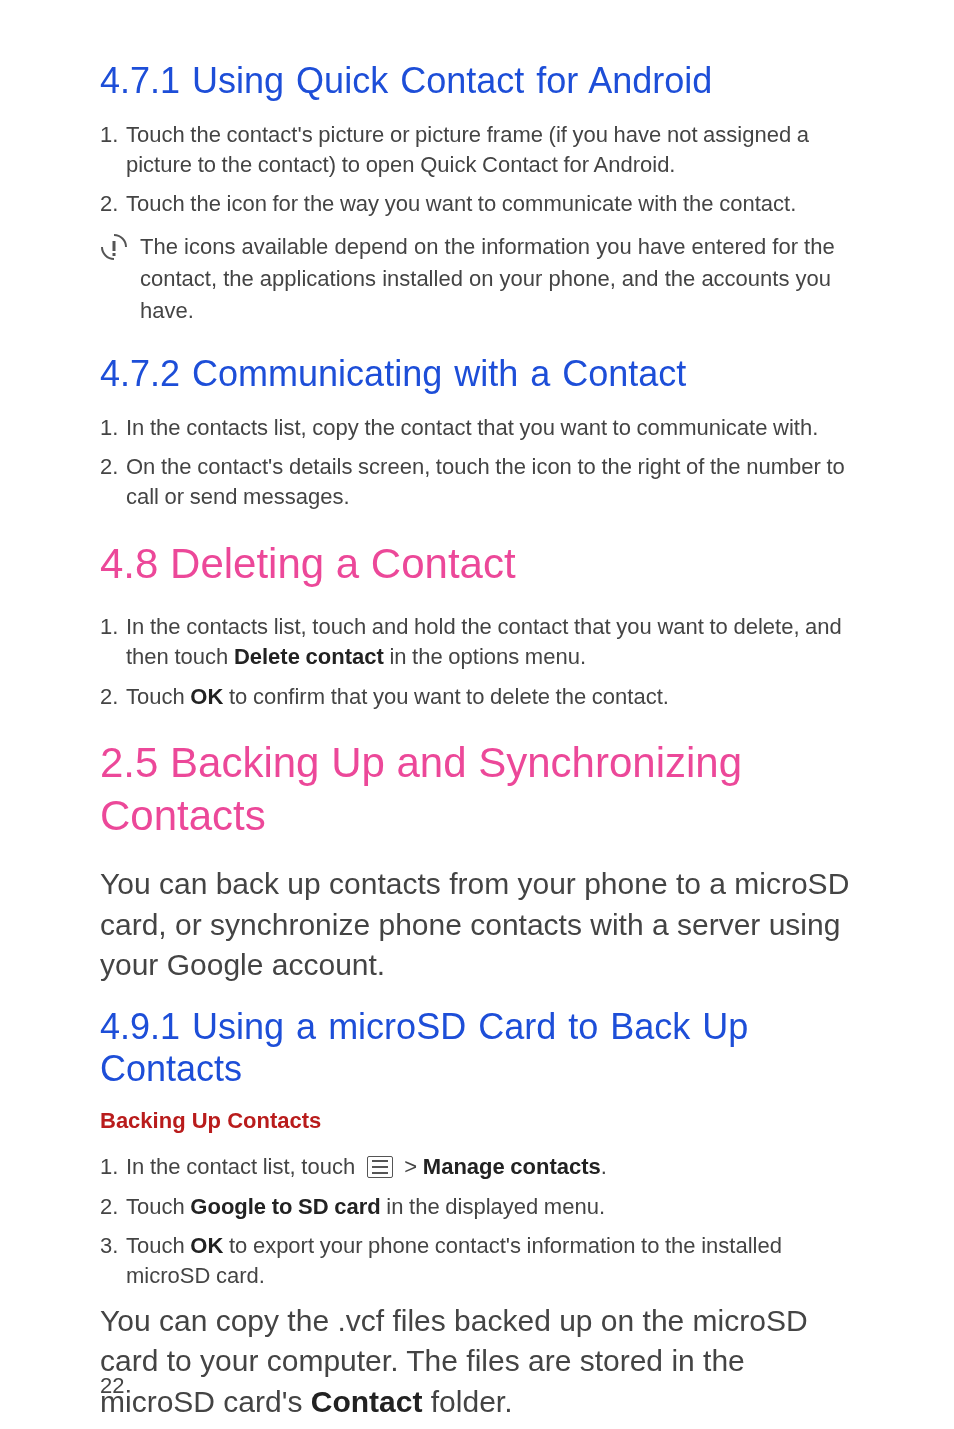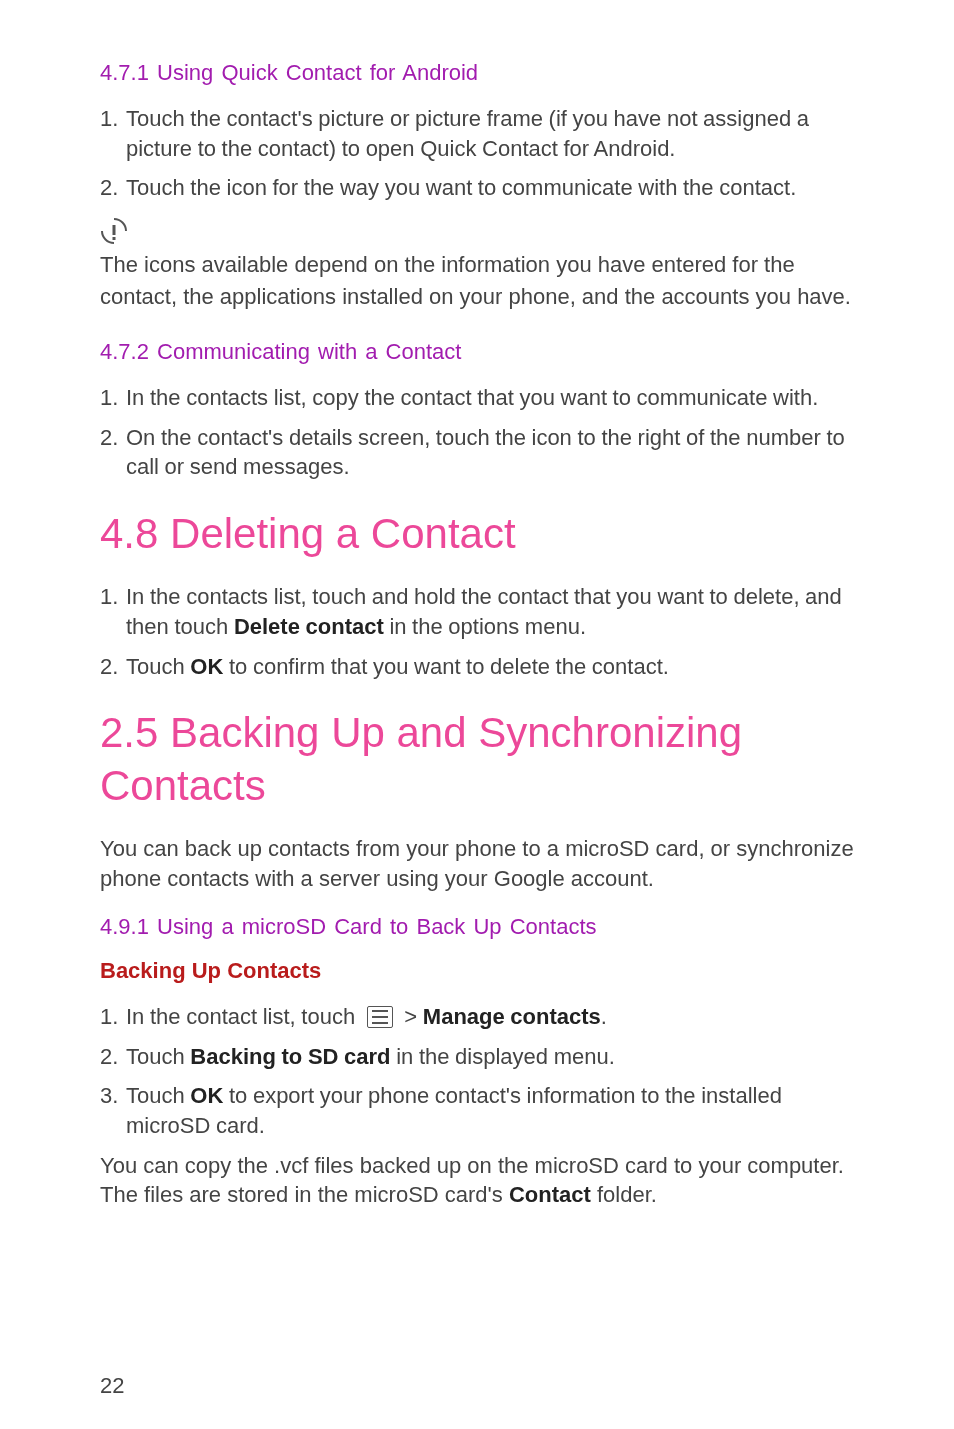--- a/index.html
+++ b/index.html
@@ -6,23 +6,23 @@
   html, body { width: 954px; height: 1429px; background: #fff; }
   body {
     font-family: Arial, Helvetica, sans-serif;
     color: #3a3a3a;
     padding: 60px 100px 40px 100px;
     position: relative;
     font-weight: 400;
     -webkit-font-smoothing: antialiased;
   }
   .h3 {
-    font-size: 22px;
+    font-size: 36px;
     font-weight: 400;
-    color: #a21caf;
+    color: #1d4ed8;
     margin-bottom: 18px;
     word-spacing: 2px;
   }
   .h2 {
     font-size: 42px;
     font-weight: 400;
     color: #ec4899;
     margin-top: 30px;
     margin-bottom: 22px;
     line-height: 1.25;
@@ -51,35 +51,34 @@
   }
   .numbered li .txt {
     flex: 1 1 auto;
     word-spacing: -0.5px;
   }
   .note {
     display: flex;
     align-items: flex-start;
     margin-top: 12px;
     margin-bottom: 26px;
-    flex-direction: column;
   }
   .note-icon {
     flex: 0 0 auto;
     margin-right: 12px;
     margin-top: 2px;
   }
   .note-txt {
     flex: 1 1 auto;
     font-size: 22px;
     line-height: 1.45;
     color: #444;
   }
   .para {
-    font-size: 22px;
+    font-size: 30px;
     line-height: 1.35;
     margin-bottom: 20px;
     color: #444;
   }
   .inline-icon {
     display: inline-flex;
     vertical-align: middle;
     margin: 0 6px 2px 6px;
   }
   .menu-icon {
@@ -168,21 +167,21 @@
             <span></span>
             <span></span>
             <span></span>
           </span>
         </span><span> &gt; </span><span class="strong">Manage contacts</span><span>.</span>
     </span>
   </li>
   <li>
     <span class="num">2.</span>
     <span class="txt">
-      <span>Touch </span><span class="strong">Backing to SD card</span><span> in the displayed menu.</span>
+      <span>Touch </span><span class="strong">Google to SD card</span><span> in the displayed menu.</span>
     </span>
   </li>
   <li>
     <span class="num">3.</span>
     <span class="txt">
       <span>Touch </span><span class="strong">OK</span><span> to export your phone contact's information to the installed microSD card.</span>
     </span>
   </li>
 </ol>
 <p class="para">

